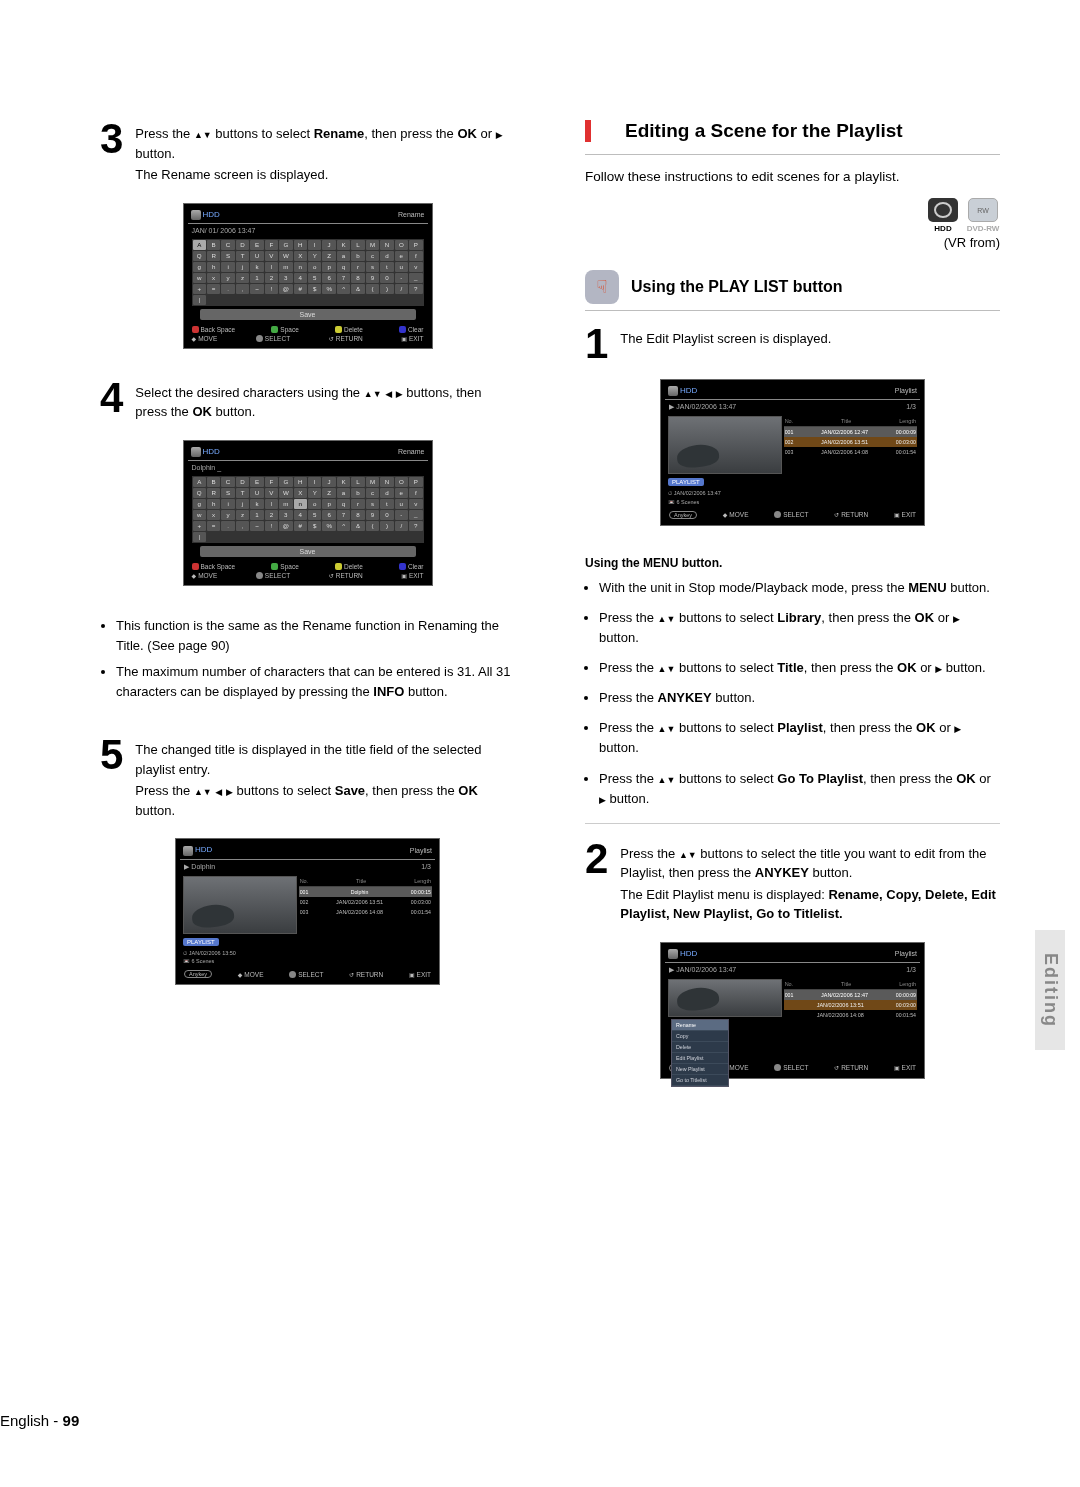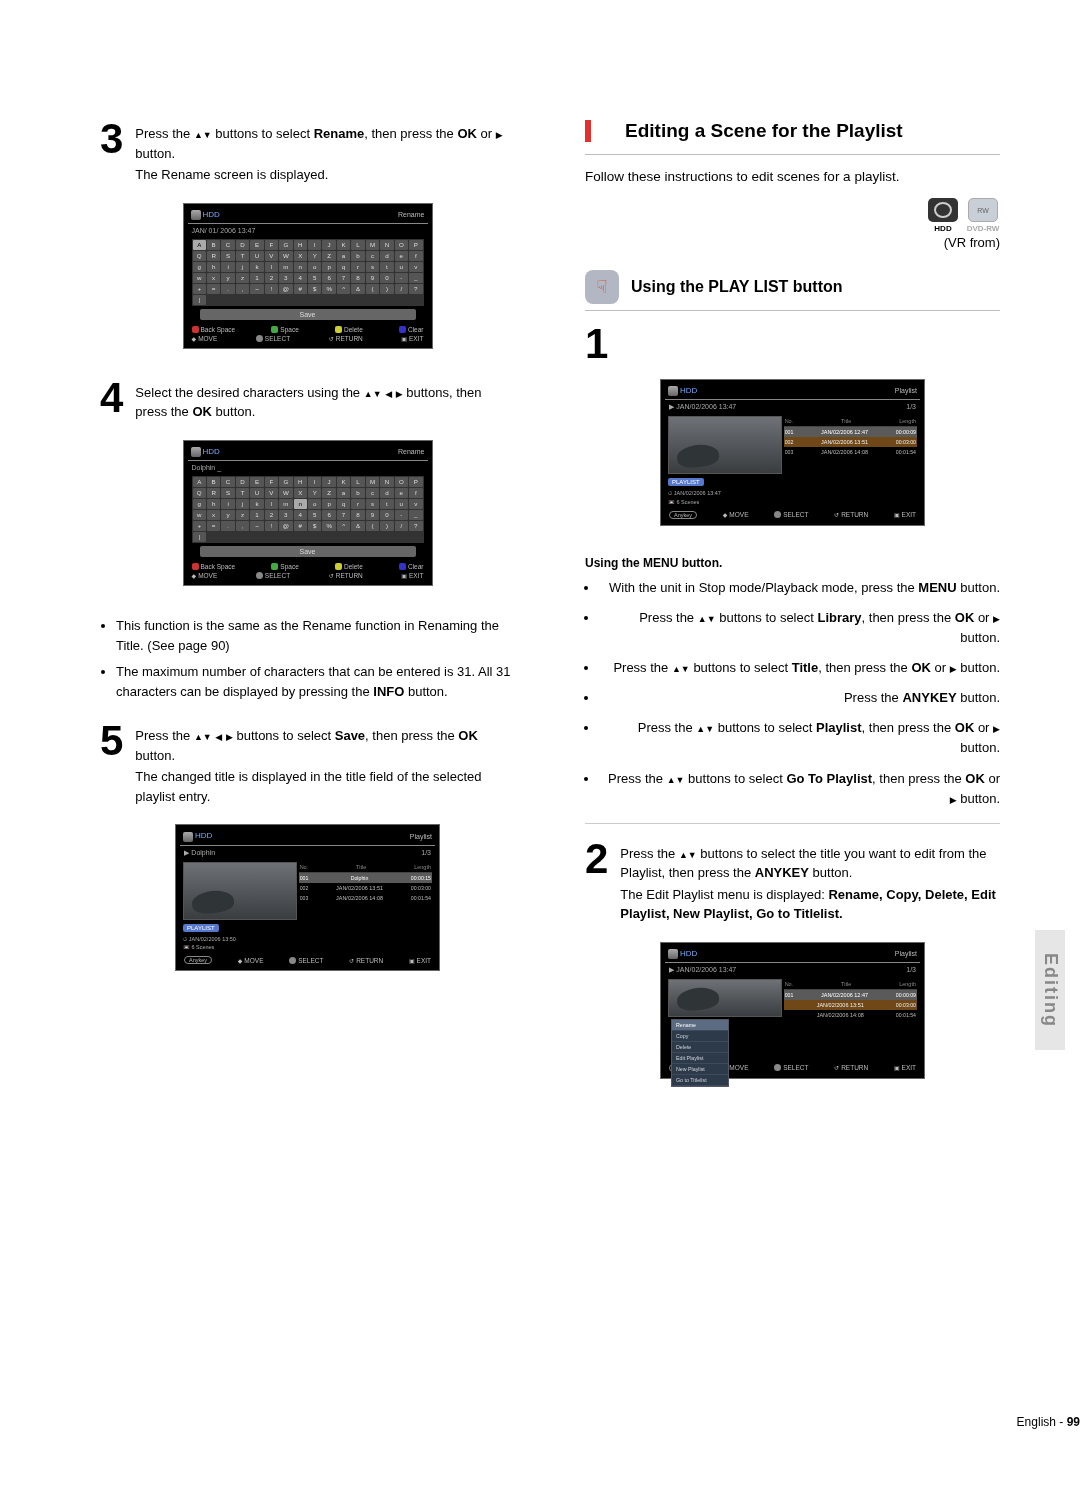--- a/index.html
+++ b/index.html
@@ -124,21 +124,21 @@
     border: 1px solid #888;
     border-radius: 6px;
     padding: 0 4px;
     font-size: 5.5px;
     color: #bbb;
   }
 
   .notelist {
     font-size: 13px;
     line-height: 1.55;
-    margin: 6px 0 20px 0;
+    margin: 6px 0 34px 0;
     padding-left: 16px;
   }
   .notelist li { list-style: disc; margin-bottom: 6px; }
 
   .heading-bar {
     display: flex;
     align-items: center;
     gap: 10px;
     margin-bottom: 12px;
   }
@@ -240,21 +240,21 @@
     background:#2d3a4a; border:1px solid #556;
   }
   .ctx-menu div{
     font-size:5.3px; color:#cfd2da; padding:2px 4px;
     border-bottom:1px solid #3c4a5a;
   }
   .ctx-menu div.hi { background:#5b6b82; color:#fff; }
 
   .sub-bold { font-size: 12px; font-weight: bold; margin: 12px 0 8px 0; }
   .right-bullets { font-size:13px; line-height:1.55; padding-left: 14px; }
-  .right-bullets li { list-style: disc; margin-bottom: 10px; text-align: right; }
+  .right-bullets li { list-style: disc; margin-bottom: 10px; }
 
   .side-tab {
     position: absolute;
     right: 15px;
     top: 930px;
     width: 30px;
     height: 120px;
     background: #e6e6e6;
     color: #888;
     font-weight: bold;
@@ -262,22 +262,22 @@
     writing-mode: vertical-rl;
     text-align: center;
     display:flex; align-items:center; justify-content:center;
     letter-spacing: 2px;
   }
 
   .footer {
     position: absolute;
     bottom: 58px;
     left: 0; right: 0;
-    text-align: right;
-    font-size: 12px;
+    text-align: left;
+    font-size: 15px;
   }
   .footer b { font-weight: bold; }
 </style>
 </head>
 <body>
 
 <div class="page">
 
   <div class="col col-left">
 
@@ -562,27 +562,27 @@
     </div>
 
     <ul class="notelist">
       <li><span>This function is the same as the Rename function in Renaming the Title. (See page 90)</span></li>
       <li>The maximum number of characters that can be entered is 31. All 31 characters can be displayed by pressing the <b>INFO</b> button.</li>
     </ul>
 
     <div class="step">
       <div class="step-num">5</div>
       <div class="step-body">
+        <p>The changed title is displayed in the title field of the selected playlist entry.</p>
         <p>
           <span>Press the </span>
           <span class="triangle-up"></span><span class="triangle-down"></span>
           <span class="triangle-left"></span> <span class="triangle-right"></span>
           <span> buttons to select </span><b>Save</b><span>, then press the </span><b>OK</b><span> button.</span>
         </p>
-        <p>The changed title is displayed in the title field of the selected playlist entry.</p>
       </div>
     </div>
 
     <div class="osd osd-pl">
       <div class="osd-top">
         <span><span class="disk-ic"></span> <span class="osd-hdd">HDD</span></span>
         <span class="osd-title-r">Playlist</span>
       </div>
       <div class="osd-date" style="display:flex; justify-content:space-between;">
         <span>▶ <span>Dolphin</span></span>
@@ -664,20 +664,21 @@
 
     <div class="button-heading">
       <div class="round-btn">☟</div>
       <div class="button-heading-text">Using the PLAY LIST button</div>
     </div>
     <hr class="hr1">
 
     <div class="step">
       <div class="step-num">1</div>
       <div class="step-body">
+        <p>The Edit Playlist screen is displayed.</p>
       </div>
     </div>
 
     <div class="osd osd-pl">
       <div class="osd-top">
         <span><span class="disk-ic"></span> <span class="osd-hdd">HDD</span></span>
         <span class="osd-title-r">Playlist</span>
       </div>
       <div class="osd-date" style="display:flex; justify-content:space-between;">
         <span>▶ <span>JAN/02/2006 13:47</span></span>

